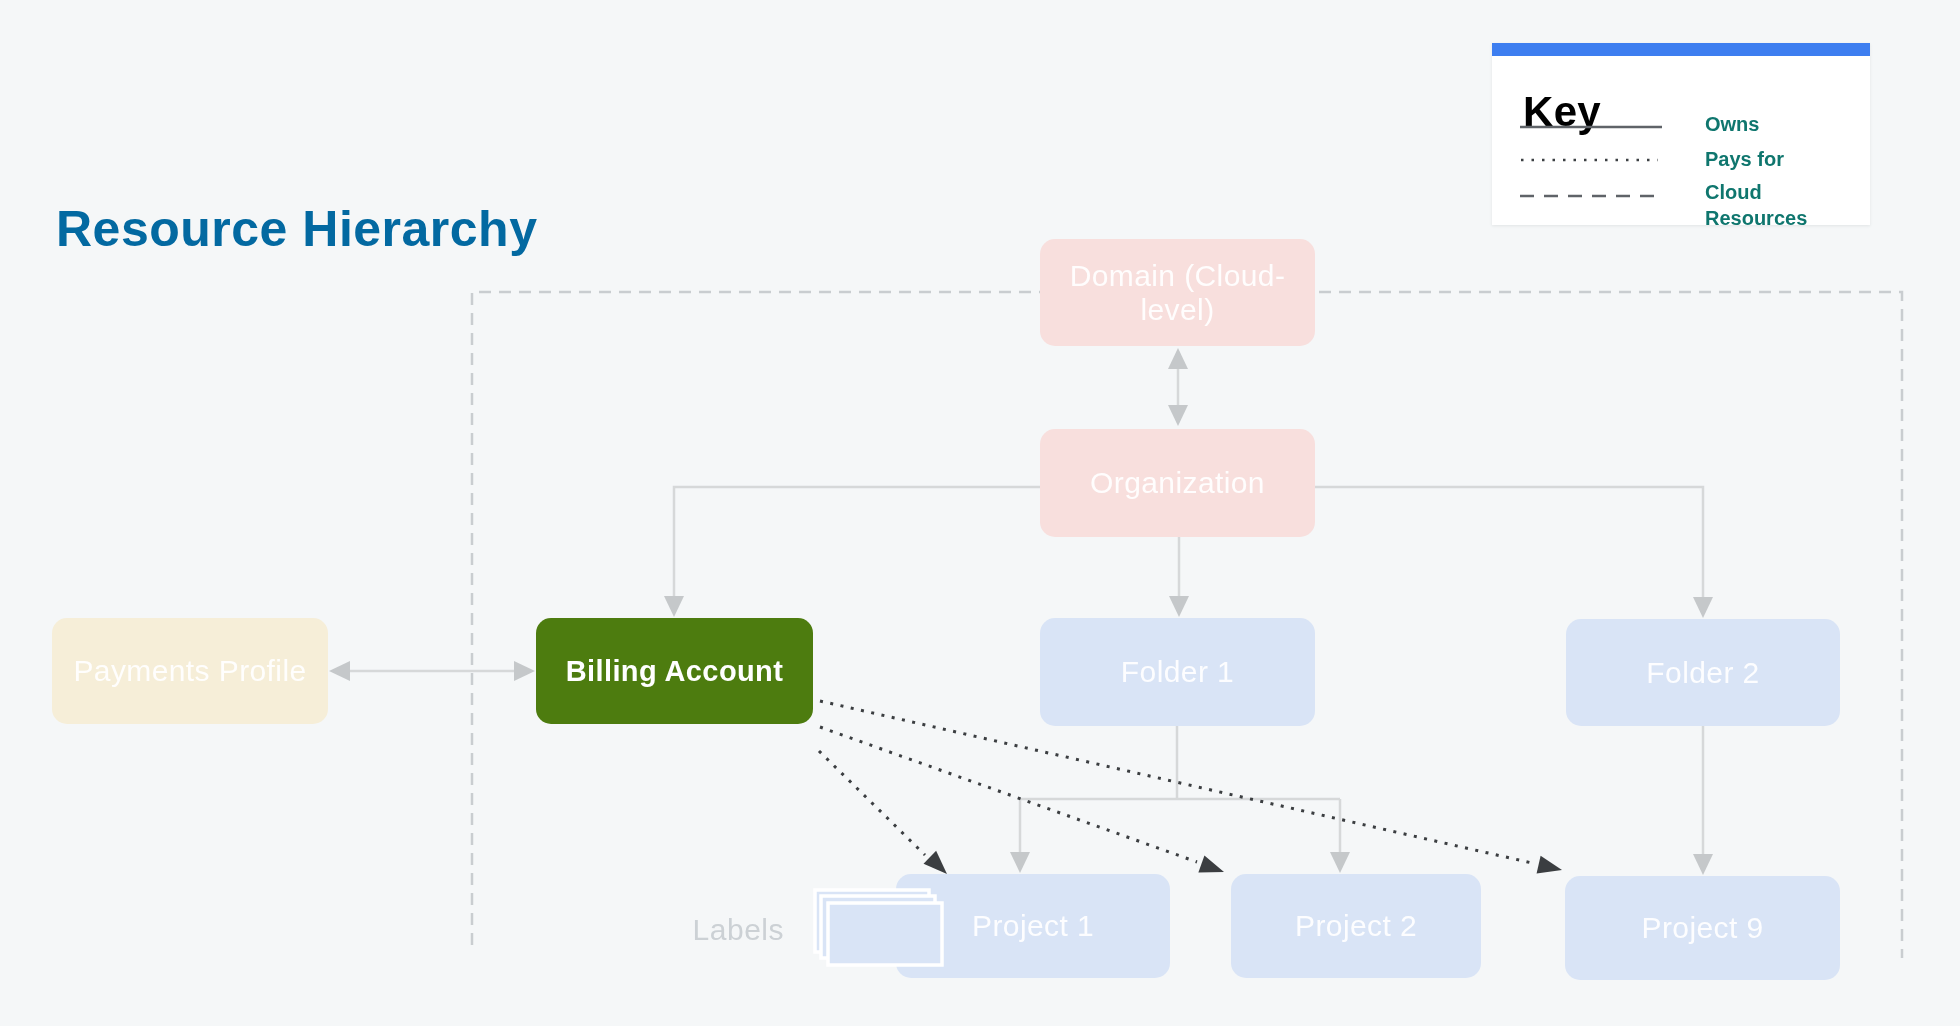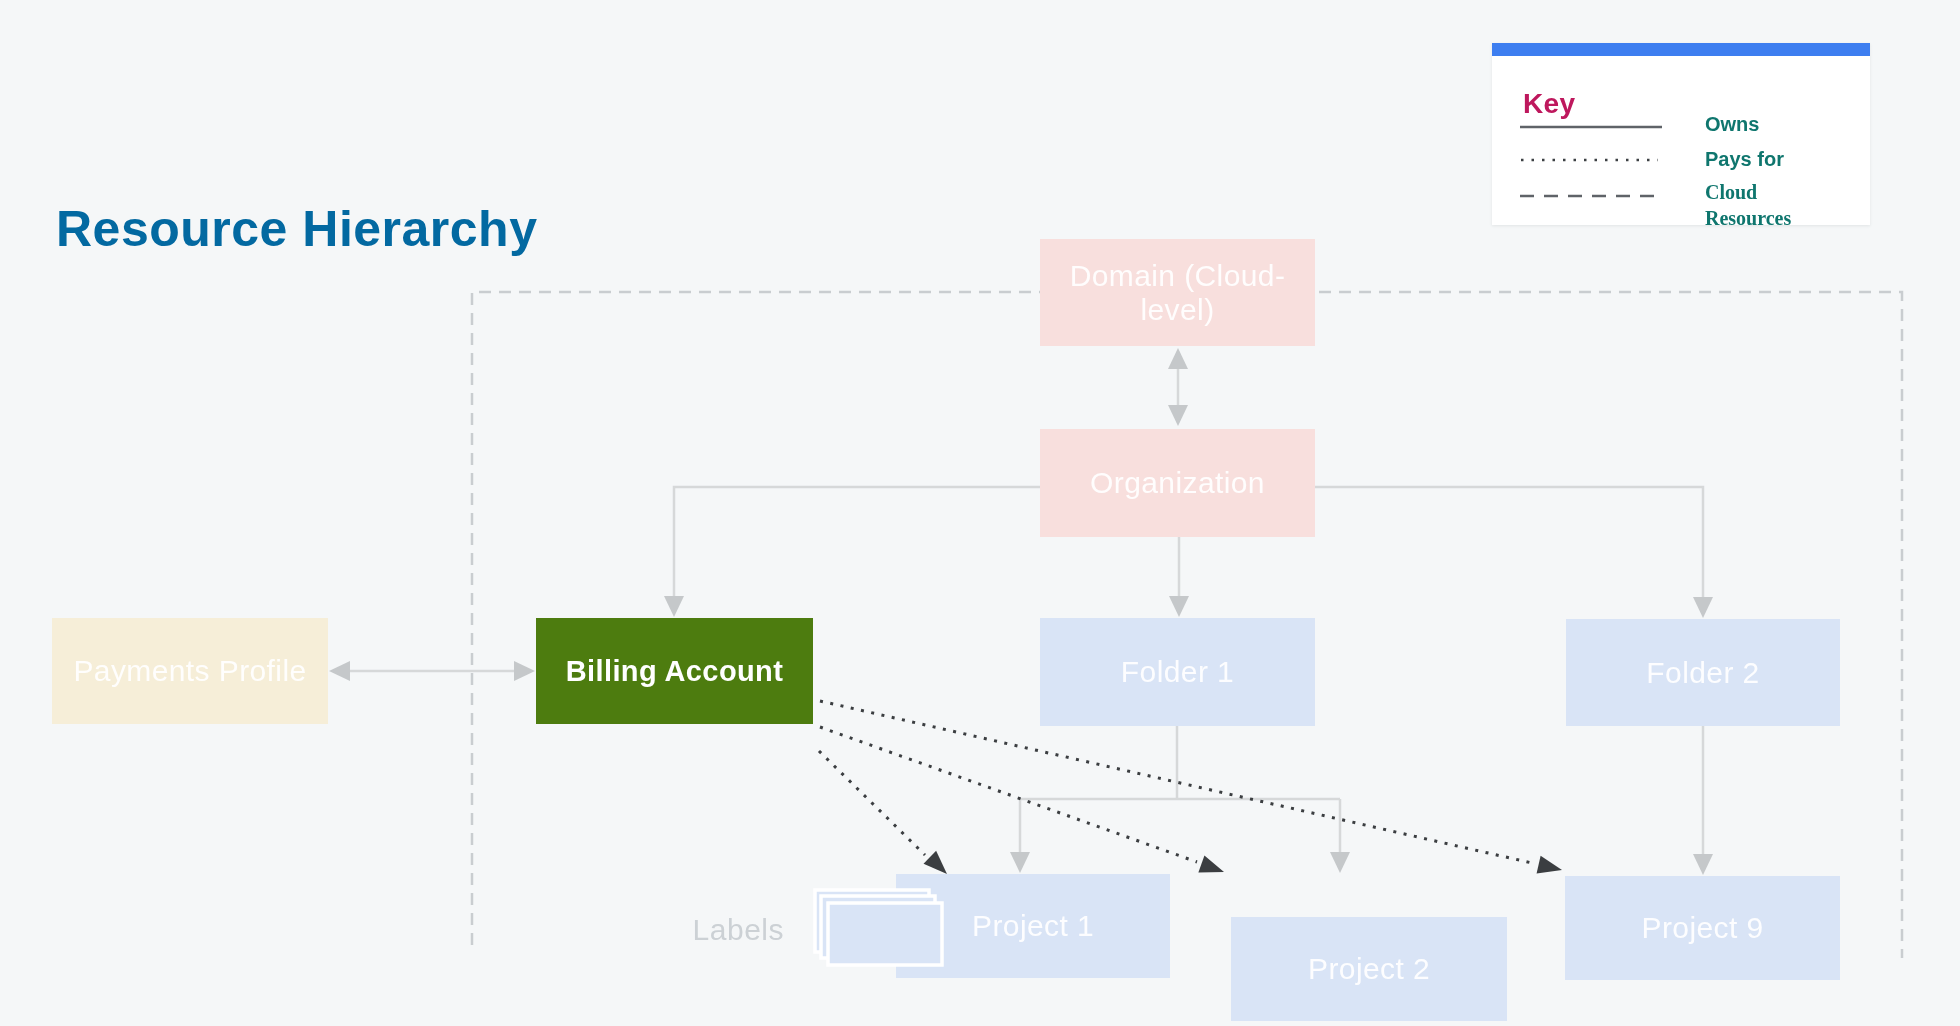--- a/index.html
+++ b/index.html
@@ -13,57 +13,58 @@
 
   .page-title{
     position:absolute;left:56px;top:200px;
     font-size:50px;font-weight:700;color:#0369a1;letter-spacing:0.5px;
   }
 
   .node{
     position:absolute;display:flex;align-items:center;justify-content:center;
     font-size:30px;color:rgba(255,255,255,0.93);letter-spacing:0.4px;
     text-align:center;
+    border-radius:15px;
   }
   .node.pink {background:#f8dfdd;}
   .node.blue {background:#d9e4f6;}
   .node.cream{background:#f6eed8;}
   .node.green{background:#4d7c0f;color:#ffffff;font-weight:bold;font-size:29px;}
 
   .n-domain      {left:1040px;top:239px;width:275px;height:107px;}
   .n-organization{left:1040px;top:429px;width:275px;height:108px;}
   .n-payments    {left:52px;  top:618px;width:276px;height:106px;}
   .n-billing     {left:536px; top:618px;width:277px;height:106px;}
   .n-folder1     {left:1040px;top:618px;width:275px;height:108px;}
   .n-folder2     {left:1566px;top:619px;width:274px;height:107px;}
   .n-project1    {left:896px; top:874px;width:274px;height:104px;}
-  .n-project2    {left:1231px;top:874px;width:276px;height:104px;margin-top:43px;}
+  .n-project2    {left:1231px;top:874px;width:250px;height:104px;}
   .n-project3    {left:1565px;top:876px;width:275px;height:104px;}
 
   .labels-caption{
     position:absolute;left:626px;top:913px;width:158px;
     text-align:right;font-size:30px;color:#ccd1d5;letter-spacing:0.5px;
   }
 
   .key{
     position:absolute;left:1492px;top:43px;width:378px;height:182px;
     background:#ffffff;box-shadow:0 1px 3px rgba(60,64,67,0.10);
   }
   .key-bar{position:absolute;left:0;top:0;width:378px;height:13px;background:#3d7ef0;}
   .key-title{
     position:absolute;left:31px;top:45px;
-    font-size:28px;font-weight:bold;color:#be185d;letter-spacing:0.3px;
+    font-size:42px;font-weight:bold;color:#000000;letter-spacing:0.3px;
   }
   .key-label{
     position:absolute;left:213px;font-size:20px;font-weight:bold;color:#0f766e;
     line-height:26px;width:150px;
   }
   .key-label.l1{top:68px;}
   .key-label.l2{top:103px;}
-  .key-label.l3{top:136px;width:120px;font-family:Liberation Serif, serif;}
+  .key-label.l3{top:136px;width:120px;}
   .key-samples{position:absolute;left:0;top:0;}
 </style>
 </head>
 <body>
 
 <div class="stage">
 
   <svg class="layer" width="1960" height="1026">
 
     <path d="M472,945 L472,292 L1902,292 L1902,958" fill="none" stroke="#c9cdd0" stroke-width="2.5" stroke-dasharray="12 8"></path>

